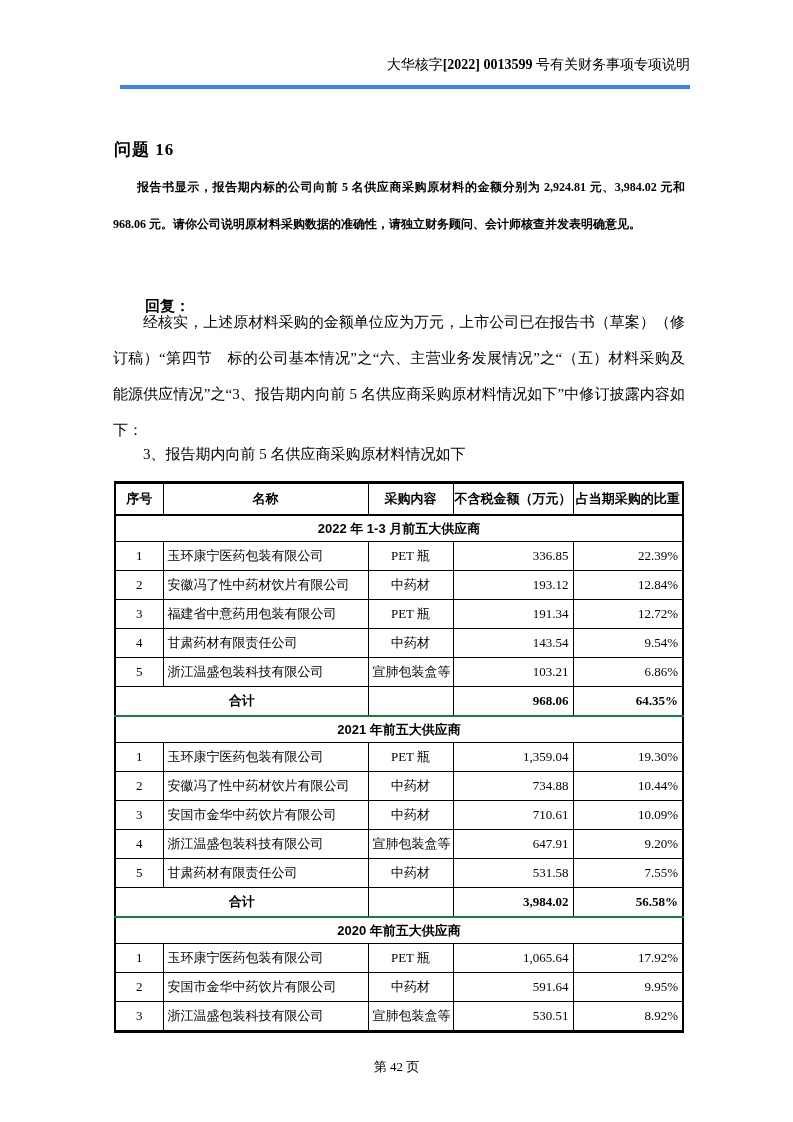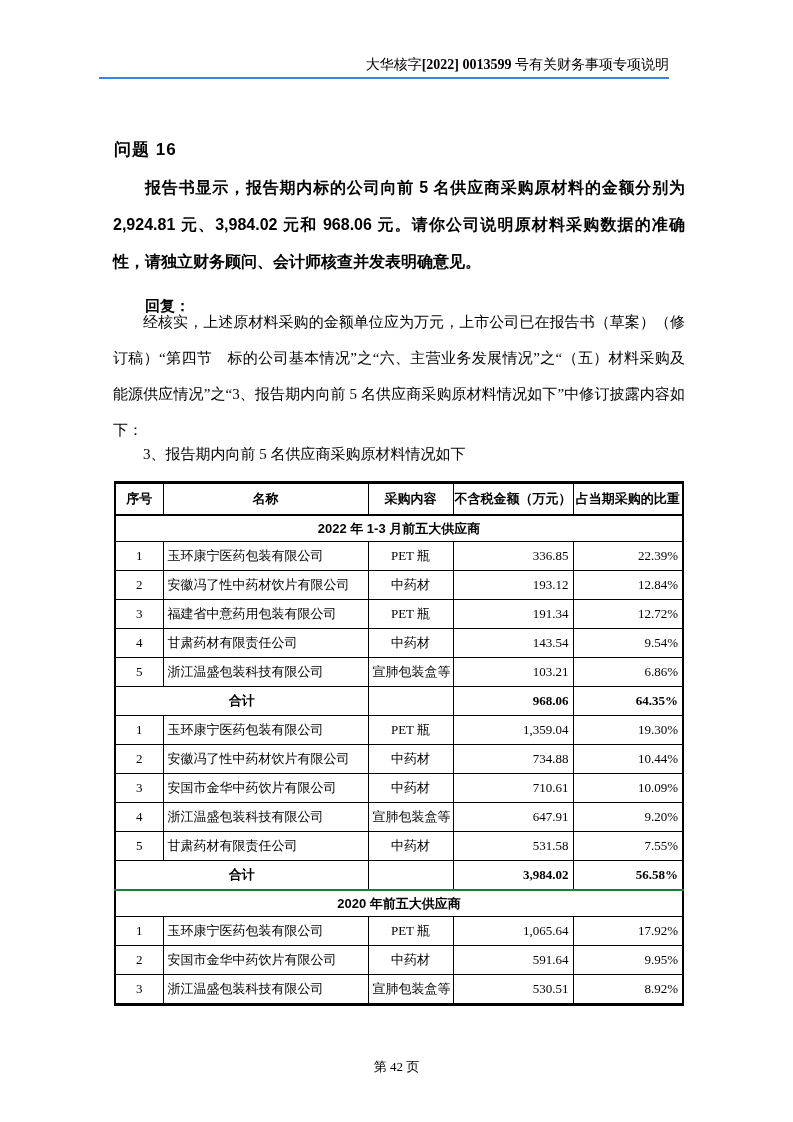--- a/index.html
+++ b/index.html
@@ -5,39 +5,39 @@
   html,body { margin:0; padding:0; background:#9a9a9a; }
   .page {
     position:relative;
     width:793px; height:1122px;
     margin:0 auto;
     background:#ffffff;
     color:#000;
     font-family:"Liberation Serif","DejaVu Serif",serif;
     overflow:hidden;
   }
-  .hei { font-family:Liberation Sans, sans-serif; font-weight:bold; }
+  .hei { font-family:Liberation Serif, serif; font-weight:bold; }
 
   .header-note {
-    position:absolute; left:99px; top:55px; width:570px;
+    position:absolute; left:120px; top:55px; width:570px;
     text-align:right; font-size:14px; line-height:19px;
-    padding-bottom:3px;
-    border-bottom:2px solid #3b82f6;
+    padding-bottom:11px;
+    border-bottom:4px solid #3b82f6;
     white-space:nowrap;
   }
   .header-note .num { font-weight:bold; }
 
   .doc-title {
     position:absolute; left:114px; top:138px;
     font-size:17px; letter-spacing:1px;
   }
 
   .question {
     position:absolute; left:113px; top:169px; width:572px;
-    font-size:16px; line-height:37px;
+    font-size:12px; line-height:37px;
     text-align:justify; text-justify:inter-ideograph;
     text-indent:2em;
   }
 
   .reply-label {
     position:absolute; left:145px; top:295px;
     font-size:15px; line-height:22px;
   }
 
   .reply-para {
@@ -175,20 +175,23 @@
             <td class="c-content">宣肺包装盒等</td>
             <td class="c-amount">103.21</td>
             <td class="c-ratio">6.86%</td>
           </tr>
           <tr class="total-row">
             <td colspan="2" class="c-total-label">合计</td>
             <td class="c-content"></td>
             <td class="c-amount">968.06</td>
             <td class="c-ratio">64.35%</td>
           </tr>
+          <tr class="section-row">
+            <td colspan="5">2021 年前五大供应商</td>
+          </tr>
           <tr class="data-row">
             <td class="c-idx">1</td>
             <td class="c-name">玉环康宁医药包装有限公司</td>
             <td class="c-content">PET 瓶</td>
             <td class="c-amount">1,359.04</td>
             <td class="c-ratio">19.30%</td>
           </tr>
           <tr class="data-row">
             <td class="c-idx">2</td>
             <td class="c-name">安徽冯了性中药材饮片有限公司</td>

